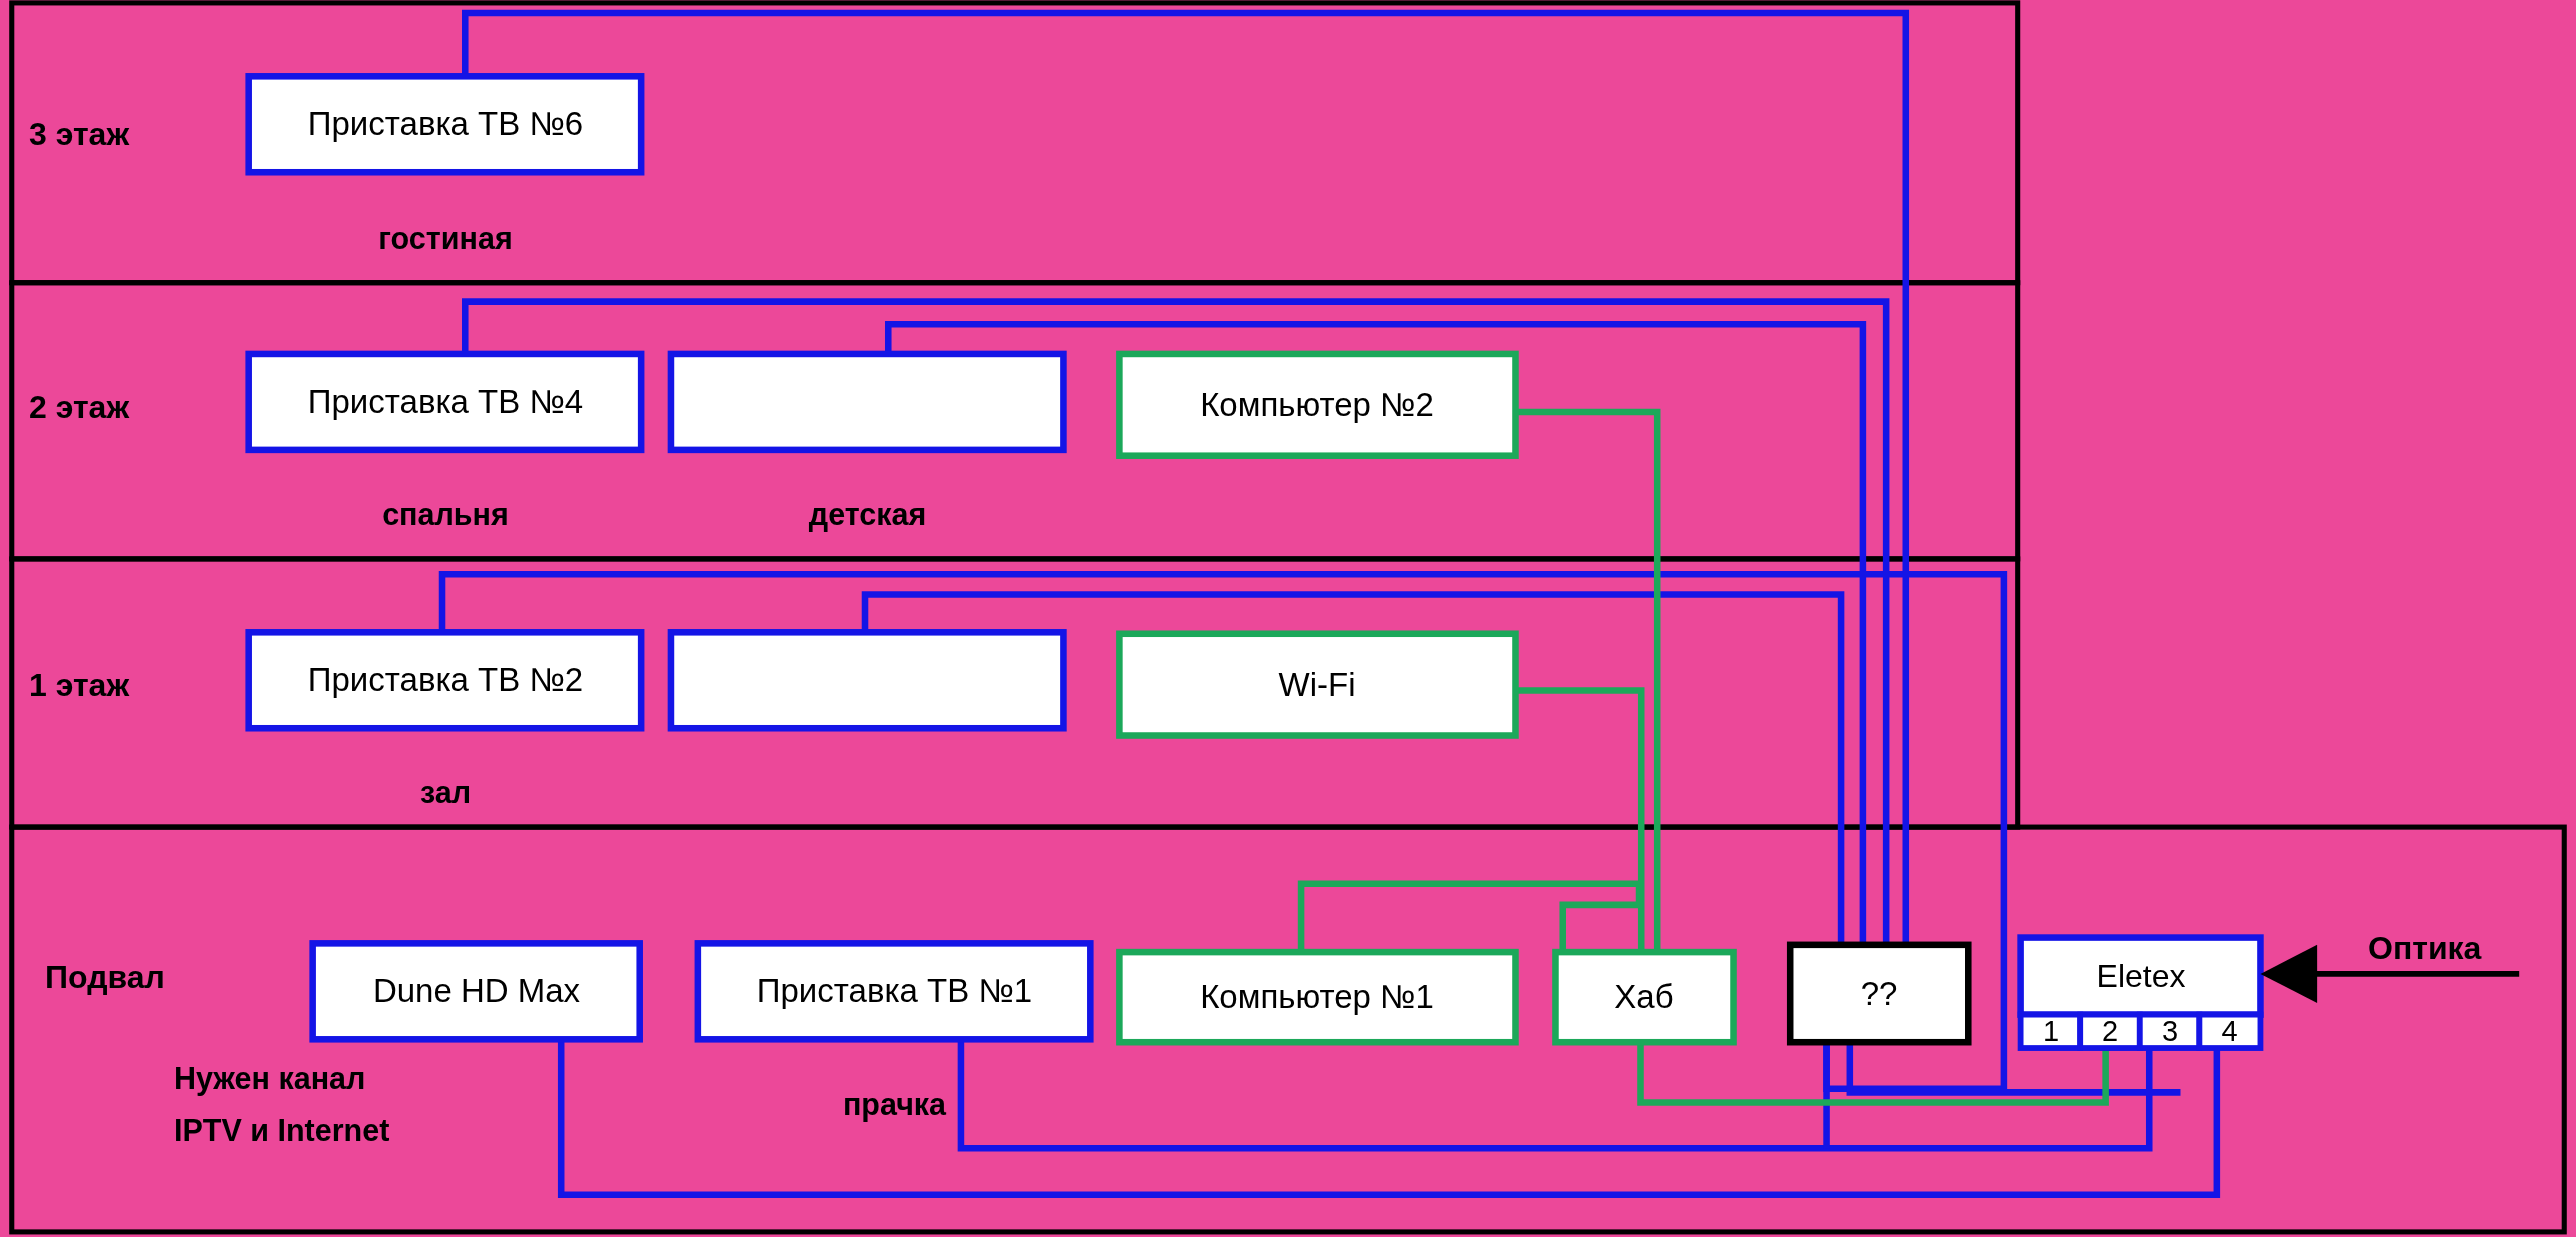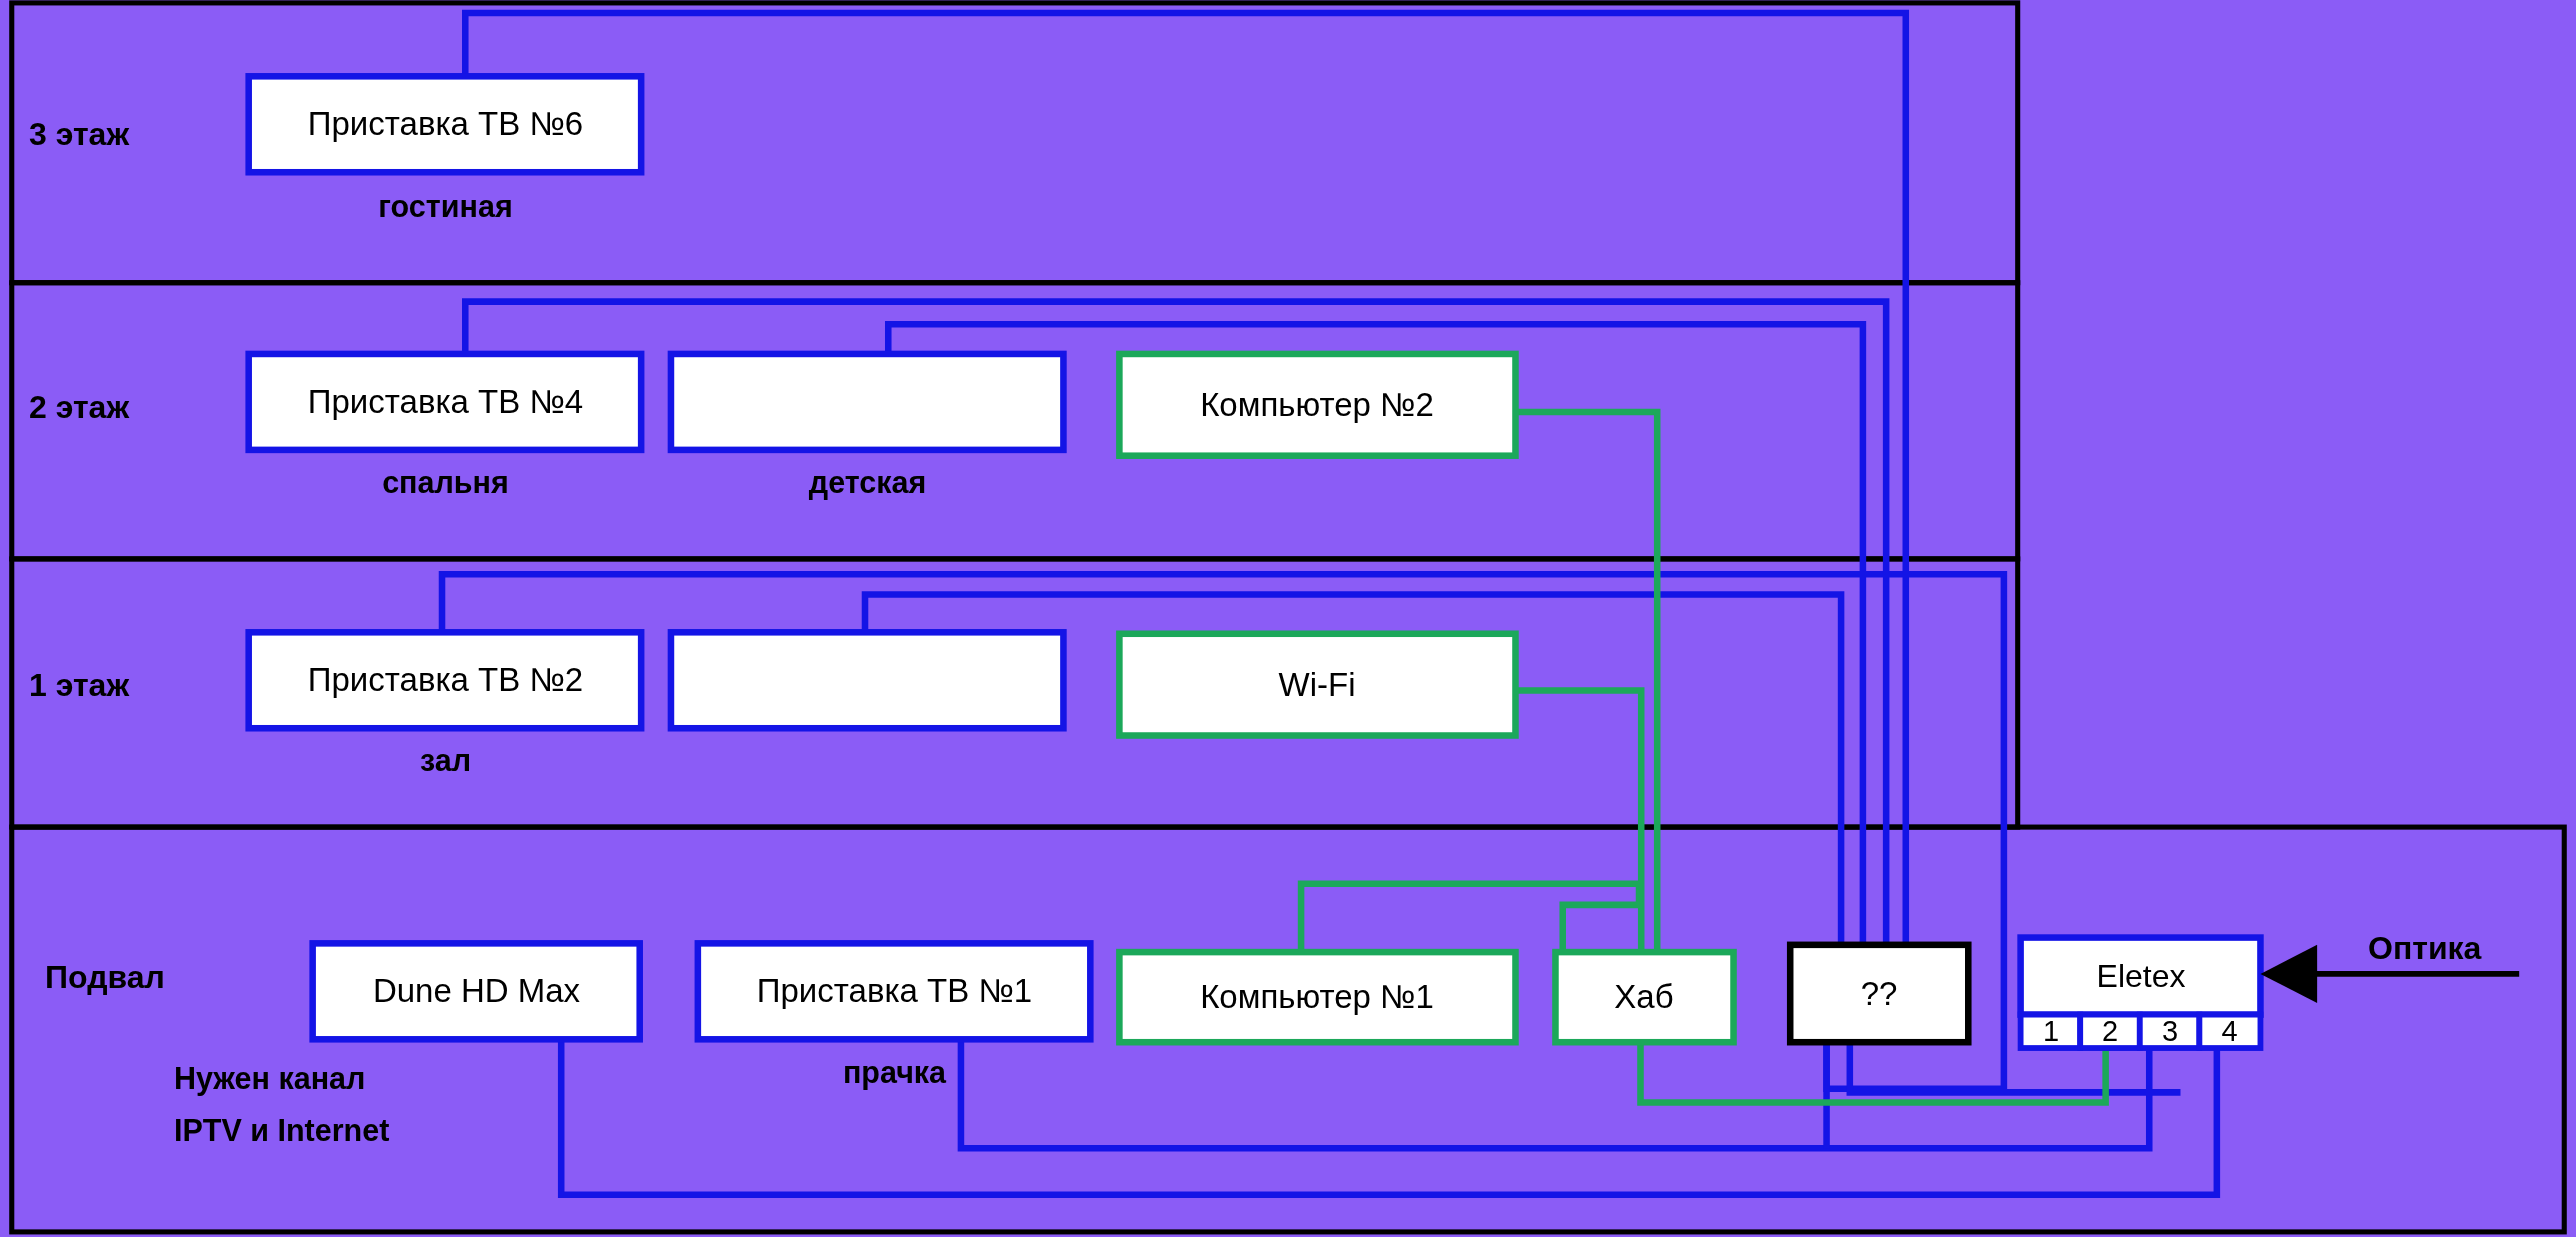--- a/index.html
+++ b/index.html
@@ -1,33 +1,34 @@
 <!DOCTYPE html>
 <html style="font-size:11.6px"><head>
 <meta charset="utf-8">
 <style>
   html,body{margin:0;padding:0;background:#ffffff;}
   body{font-family:"Liberation Sans","DejaVu Sans",sans-serif;}
-  #stage{position:relative;width:2576px;height:1237px;background:#8b5cf6;overflow:hidden;}
+  #stage{position:relative;width:2576px;height:1237px;background:#ec4899;overflow:hidden;}
   #stage svg{position:absolute;left:0;top:0;}
   .nodeLabel{
     position:absolute;
     display:flex;align-items:center;justify-content:center;
     font-size:33px;color:#000;white-space:nowrap;
     font-family:"Liberation Sans","DejaVu Sans",sans-serif;
     pointer-events:none;
   }
   .floorLabel{
     position:absolute;font-size:32px;font-weight:bold;color:#000;
     font-family:"Liberation Sans","DejaVu Sans",sans-serif;white-space:nowrap;
   }
   .roomLabel{
     position:absolute;font-size:30.5px;font-weight:bold;color:#000;
     font-family:"Liberation Sans","DejaVu Sans",sans-serif;white-space:nowrap;
     text-align:center;
+    margin-top:32px;
   }
   .noteLabel{
     position:absolute;font-size:30.5px;font-weight:bold;color:#000;
     font-family:"Liberation Sans","DejaVu Sans",sans-serif;white-space:nowrap;
     line-height:1.22;
   }
   .portLabel{
     position:absolute;display:flex;align-items:center;justify-content:center;
     font-size:29px;color:#000;font-family:"Liberation Sans","DejaVu Sans",sans-serif;
   }

